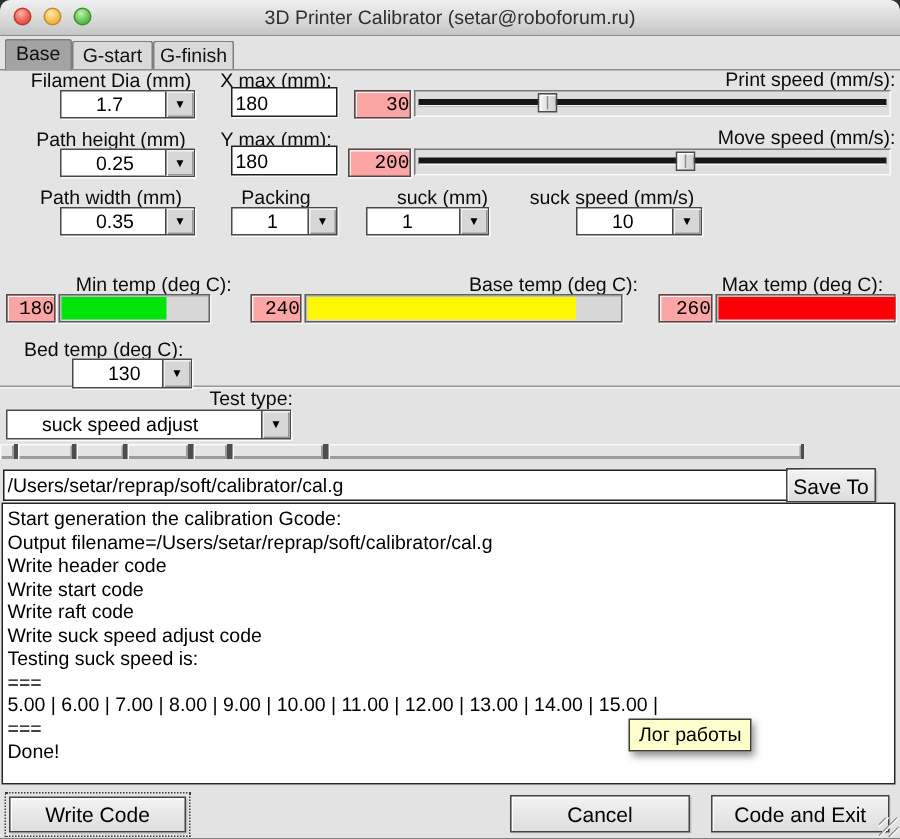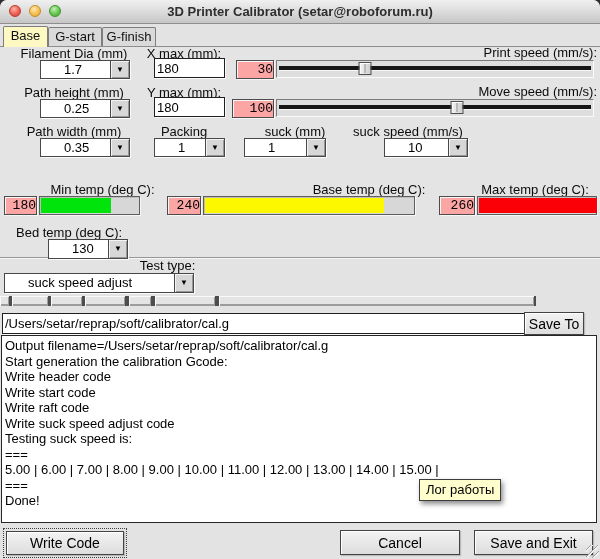--- a/index.html
+++ b/index.html
@@ -3,31 +3,31 @@
 <meta charset="utf-8">
 <style>
   html,body { margin:0; padding:0; background:#2e2e2e; font-family:"Liberation Sans", sans-serif; }
   #window { position:relative; width:600px; height:559px; background:#e3e3e3; border-radius:7px 7px 0 0; overflow:hidden; }
 
   
   .titlebar { position:absolute; left:0; top:0; width:600px; height:23px;
     background:linear-gradient(#f0f0f0 0%, #dcdcdc 50%, #c6c6c6 100%);
     border-bottom:1px solid #8e8e8e; border-radius:7px 7px 0 0; }
   .title { position:absolute; left:0; top:4px; width:100%; text-align:center;
-    font-size:13px; font-weight:700; color:#2e2e2e; }
+    font-size:13px; font-weight:400; color:#2e2e2e; }
   .light { position:absolute; top:5px; width:12px; height:12px; border-radius:50%; box-sizing:border-box; }
   .light-red { left:9px; background:radial-gradient(circle at 4px 3px,#ffb3aa,#ec6052 55%,#d3412f); border:1px solid #b93a2d; }
   .light-yellow { left:29px; background:radial-gradient(circle at 4px 3px,#ffe9b0,#f6bd50 55%,#e3a12e); border:1px solid #c08e28; }
   .light-green { left:49px; background:radial-gradient(circle at 4px 3px,#c4f0b4,#66c654 55%,#45a830); border:1px solid #3f9127; }
 
   
   .tab { position:absolute; top:27px; height:19px; box-sizing:border-box; background:#dadada;
     border:1px solid #7d7d7d; border-bottom:none; border-radius:2px 2px 0 0;
     font-size:13px; line-height:18px; text-align:center; color:#111; }
-  .tab.sel { top:26px; height:21px; background:#fef9c3; z-index:3; }
+  .tab.sel { top:26px; height:21px; background:#a3a3a3; z-index:3; }
   .pane { position:absolute; left:0; top:46px; width:600px; height:212px; background:#e4e4e4;
     border-top:1px solid #8d8d8d; border-bottom:1px solid #979797; box-shadow:0 1px 0 #f6f6f6; box-sizing:border-box; }
 
   .lbl { position:absolute; font-size:13px; color:#0b0b0b; height:14px; line-height:14px; white-space:nowrap; }
   .ctr { text-align:center; } .rgt { text-align:right; }
 
   
   .combo { position:absolute; display:flex; background:#fff; border:1px solid #484848;
     box-shadow:1px 1px 0 rgba(255,255,255,.85); box-sizing:border-box;padding-left:20px; }
   .combo-val { flex:1; font-size:13px; line-height:16px; padding:1px 0 0 3px; color:#000; overflow:hidden; white-space:nowrap; }
@@ -119,21 +119,21 @@
 
   <div class="lbl ctr" style="left:10px;top:86px;width:128px;">Path height (mm)</div>
   <div class="lbl ctr" style="left:140px;top:86px;width:88px;">Y max (mm):</div>
   <div class="lbl rgt" style="left:428px;top:85px;width:169px;">Move speed (mm/s):</div>
 
   <div class="combo" style="left:40px;top:99px;width:90px;height:19px;">
     <span class="combo-val">0.25</span>
     <span class="combo-btn">▼</span>
   </div>
   <input class="entry" style="left: 154px; top: 97px; width: 71px; height: 20px;" value="180">
-  <div class="valbox" style="left:232px;top:99px;width:42px;height:19px;">100</div>
+  <div class="valbox" style="left:232px;top:99px;width:42px;height:19px;">200</div>
   <div class="trough" style="left:276px;top:99px;width:318px;height:18px;">
     <div class="trough-line"></div>
     <div class="thumb" style="left: 57%;"></div>
   </div>
 
   <div class="lbl ctr" style="left:10px;top:125px;width:128px;">Path width (mm)</div>
   <div class="lbl ctr" style="left:140px;top:125px;width:88px;">Packing</div>
   <div class="lbl ctr" style="left:250px;top:125px;width:90px;">suck (mm)</div>
   <div class="lbl ctr" style="left:350px;top:125px;width:116px;">suck speed (mm/s)</div>
 
@@ -192,33 +192,33 @@
     <div class="seg"></div>
     <div class="seg"></div>
     <div class="seg"></div>
     <div class="seg"></div>
   </div>
 
   <input class="entry" style="left: 2px; top: 313px; width: 532px; height: 21px;" value="/Users/setar/reprap/soft/calibrator/cal.g">
   <button class="btn" style="left:524px;top:312px;width:60px;height:23px;">Save To</button>
 
   <div class="logarea">
+    <div class="logline">Start generation the calibration Gcode:</div>
     <div class="logline">Output filename=/Users/setar/reprap/soft/calibrator/cal.g</div>
-    <div class="logline">Start generation the calibration Gcode:</div>
     <div class="logline">Write header code</div>
     <div class="logline">Write start code</div>
     <div class="logline">Write raft code</div>
     <div class="logline">Write suck speed adjust code</div>
     <div class="logline">Testing suck speed is:</div>
     <div class="logline">===</div>
     <div class="logline">5.00 | 6.00 | 7.00 | 8.00 | 9.00 | 10.00 | 11.00 | 12.00 | 13.00 | 14.00 | 15.00 |</div>
     <div class="logline">===</div>
     <div class="logline">Done!</div>
   </div>
 
   <div class="tooltip">Лог работы</div>
 
   <button class="btn focusring" style="left:6px;top:531px;width:118px;height:24px;">Write Code</button>
   <button class="btn" style="left:340px;top:530px;width:120px;height:25px;">Cancel</button>
-  <button class="btn" style="left:474px;top:530px;width:119px;height:25px;">Save and Exit</button>
+  <button class="btn" style="left:474px;top:530px;width:119px;height:25px;">Code and Exit</button>
 
   <div class="grip"></div>
 </div>
 
 </body></html>

